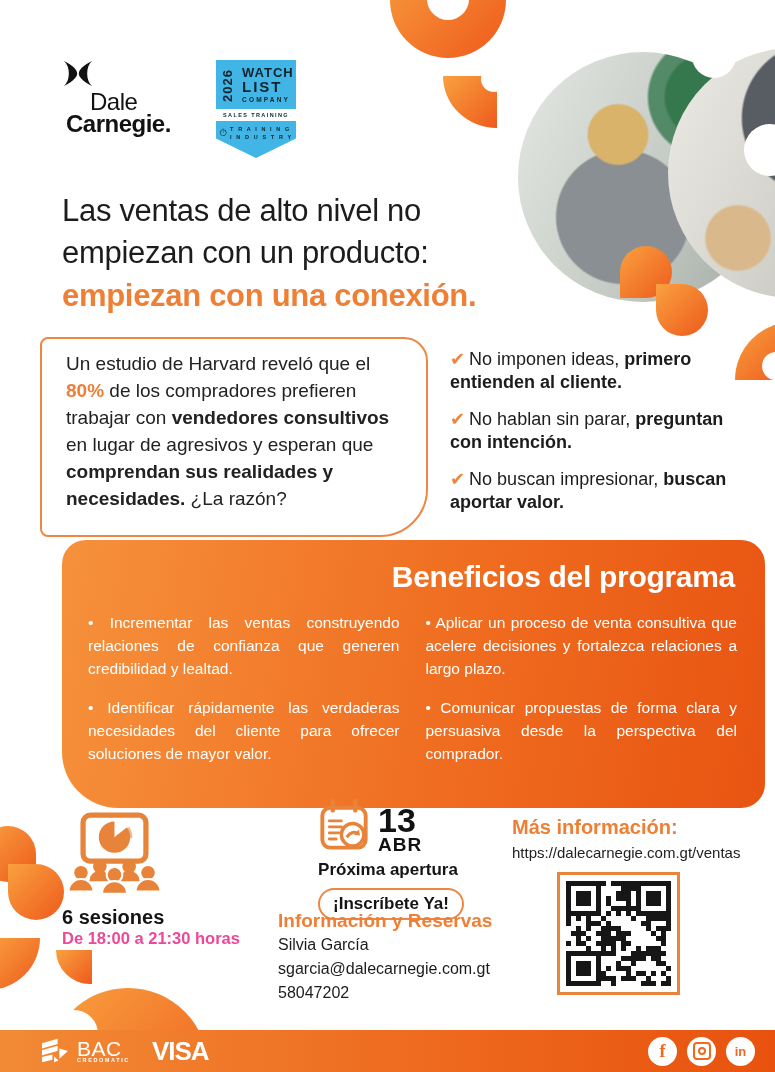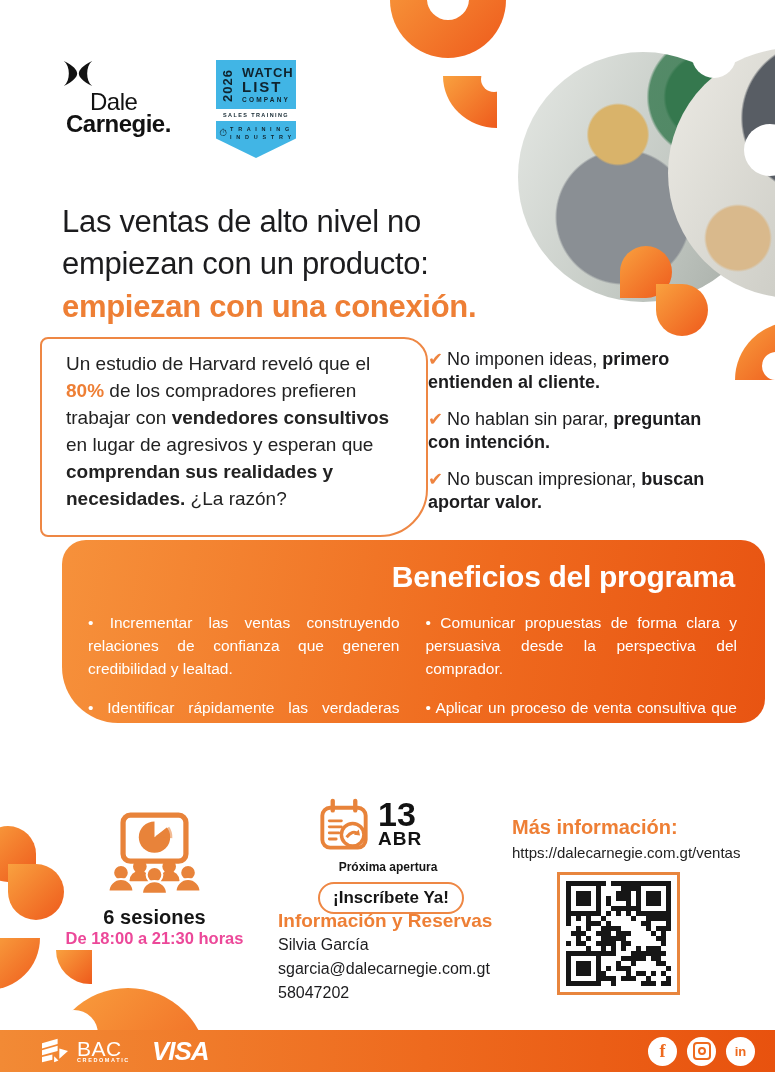--- a/index.html
+++ b/index.html
@@ -39,55 +39,55 @@
   .badge-watch{line-height:1;}
   .badge-watch .w1{font-size:13px;font-weight:bold;letter-spacing:1px;}
   .badge-watch .w2{font-size:15px;font-weight:bold;letter-spacing:2px;}
   .badge-watch .w3{font-size:6.5px;font-weight:bold;letter-spacing:2.2px;margin-top:3px;}
   .badge-band{background:#fff;text-align:center;font-size:5.5px;font-weight:bold;letter-spacing:1.4px;padding:3px 0;margin-top:3px;}
   .badge-org{display:flex;align-items:center;justify-content:center;gap:3px;margin-top:4px;}
   .badge-org .clock{font-size:10px;}
   .badge-org .t{font-size:5.5px;font-weight:bold;letter-spacing:1.6px;line-height:1.5;}
 
   
-  .headline{position:absolute;left:62px;top:190px;width:470px;font-size:31px;line-height:1.37;color:#1c1c1e;letter-spacing:-.3px;margin-top:11px;}
+  .headline{position:absolute;left:62px;top:190px;width:470px;font-size:31px;line-height:1.37;color:#1c1c1e;letter-spacing:-.3px;}
   .headline .accent{color:#EE7F35;font-weight:bold;}
 
   
   .study{position:absolute;left:40px;top:337px;width:336px;border:2px solid #EE8744;
     border-radius:8px 24px 48px 8px;padding:12px 24px 22px 24px;font-size:19px;line-height:1.42;color:#222;}
   .study b{font-weight:bold;}
   .study .pct{color:#EE7F35;font-weight:bold;}
 
   
-  .checklist{position:absolute;left:428px;top:348px;width:292px;font-size:18px;line-height:1.3;color:#1c1c1e;}
+  .checklist{position:absolute;left:450px;top:348px;width:292px;font-size:18px;line-height:1.3;color:#1c1c1e;}
   .check-item{margin:0 0 13px 0;}
   .check{color:#EE8440;font-weight:bold;margin-right:4px;}
 
   
-  .benefits{position:absolute;left:62px;top:540px;width:703px;height:183px;
+  .benefits{position:absolute;left:62px;top:540px;width:703px;height:268px;
     background:linear-gradient(100deg,#F6913B 0%,#EF6A1E 60%,#E85412 100%);
     border-radius:24px 24px 24px 56px;color:#fff;box-sizing:border-box;}
   .benefits-title{text-align:right;font-size:30px;font-weight:bold;padding:20px 30px 0 0;letter-spacing:-.3px;}
   .benefits-cols{display:flex;gap:26px;padding:18px 28px 0 26px;}
   .benefits-col{flex:1;}
   .benefit{font-size:15.5px;line-height:1.48;text-align:justify;margin:0 0 16px 0;}
   .benefit::before{content:"•  ";}
 
   
-  .schedule{position:absolute;left:62px;top:812px;width:185px;text-align:center;}
+  .schedule{position:absolute;left:62px;top:812px;width:185px;}
   .schedule .ses{font-size:20px;font-weight:bold;color:#151515;margin-top:2px;}
   .schedule .hrs{font-size:16.5px;font-weight:bold;color:#ec4899;}
 
   .opening{position:absolute;left:318px;top:798px;width:150px;}
-  .opening-top{display:flex;align-items:flex-start;gap:8px;}
+  .opening-top{display:flex;align-items:flex-end;gap:8px;}
   .opening-date{line-height:.95;color:#121212;}
   .opening-date .day{font-size:34px;font-weight:bold;}
   .opening-date .mon{font-size:19px;font-weight:bold;letter-spacing:1px;}
-  .opening-label{font-size:12px;font-weight:bold;color:#151515;margin-top:6px;text-align:center;width:140px;}
+  .opening-label{font-size:17px;font-weight:bold;color:#151515;margin-top:6px;text-align:center;width:140px;}
   .cta{display:inline-block;margin-top:8px;border:2.5px solid #EE8744;border-radius:16px;
     padding:4px 13px;font-size:17px;font-weight:bold;color:#151515;background:#fff;cursor:pointer;}
 
   .contact{position:absolute;left:278px;top:910px;width:240px;}
   .contact-title{font-size:19px;font-weight:bold;color:#EE7F35;}
   .contact-line{font-size:16px;color:#1c1c1e;line-height:1.38;margin-top:2px;}
   .contact-line:first-of-type{margin-top:6px;}
 
   .moreinfo{position:absolute;left:512px;top:816px;width:250px;}
   .moreinfo-title{font-size:20px;font-weight:bold;color:#EE7F35;}
@@ -98,21 +98,21 @@
   .qr-grid .on{background:#161616;}
 
   
   .footer{position:absolute;left:0;top:1030px;width:775px;height:42px;
     background:linear-gradient(90deg,#F28A35 0%,#EE6A1E 55%,#E8520E 100%);z-index:5;
     display:flex;align-items:center;}
   .bac{display:flex;align-items:center;gap:7px;margin-left:40px;}
   .bac-text{color:#fff;line-height:.85;}
   .bac-name{font-size:21px;font-weight:normal;letter-spacing:.5px;}
   .bac-sub{font-size:5.5px;font-weight:bold;letter-spacing:1.6px;}
-  .visa{color:#fff;font-size:26px;font-weight:bold;font-style:italic;letter-spacing:-1px;margin-left:22px;}
+  .visa{color:#fff;font-size:26px;font-weight:bold;letter-spacing:-1px;margin-left:22px;}
   .socials{margin-left:auto;margin-right:20px;display:flex;gap:10px;}
   .soc{width:29px;height:29px;border-radius:50%;background:#fff;display:flex;align-items:center;justify-content:center;cursor:pointer;}
   .soc .fb{color:#EE6A1E;font-size:18px;font-weight:bold;font-family:"Liberation Serif",serif;}
   .soc .li{color:#EE6A1E;font-size:13px;font-weight:bold;}
   .ig-box{width:14px;height:14px;border:2px solid #EE6A1E;border-radius:4px;position:relative;}
   .ig-box::after{content:"";position:absolute;left:3px;top:3px;width:4px;height:4px;border:2px solid #EE6A1E;border-radius:50%;}
 </style>
 </head>
 <body>
 
@@ -188,22 +188,22 @@
   </div>
 
   <div class="benefits">
     <div class="benefits-title">Beneficios del programa</div>
     <div class="benefits-cols">
       <div class="benefits-col">
         <p class="benefit">Incrementar las ventas construyendo relaciones de confianza que generen credibilidad y lealtad.</p>
         <p class="benefit">Identificar rápidamente las verdaderas necesidades del cliente para ofrecer soluciones de mayor valor.</p>
       </div>
       <div class="benefits-col">
+        <p class="benefit">Aplicar un proceso de venta consultiva que acelere decisiones y fortalezca relaciones a largo plazo.</p>
         <p class="benefit">Comunicar propuestas de forma clara y persuasiva desde la perspectiva del comprador.</p>
-        <p class="benefit">Aplicar un proceso de venta consultiva que acelere decisiones y fortalezca relaciones a largo plazo.</p>
       </div>
     </div>
   </div>
 
   <div class="schedule">
     <svg width="105" height="88" viewBox="0 0 100 84">
       <rect x="20" y="3" width="60" height="44" rx="7" fill="none" stroke="#E8833A" stroke-width="5"></rect>
       <circle cx="50" cy="24" r="15" fill="#E8833A"></circle>
       <path d="M50 24 L50 6 A18 18 0 0 1 64 13 Z" fill="#ffffff"></path>
       <path d="M51 23 L64 14 A17 17 0 0 1 67 25 Z" fill="#E8833A" opacity="0.55"></path>

